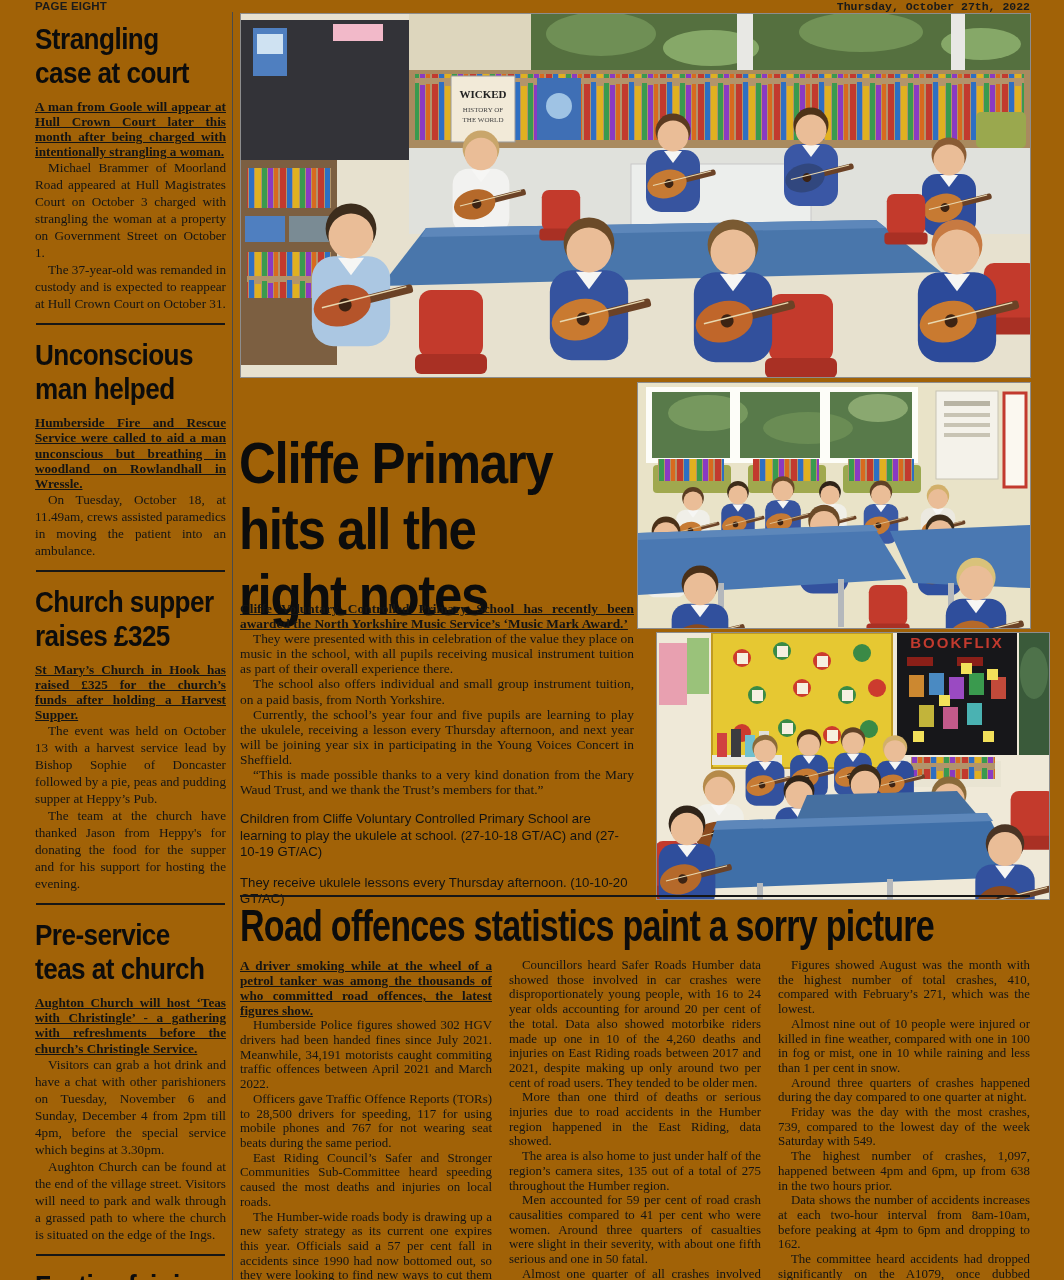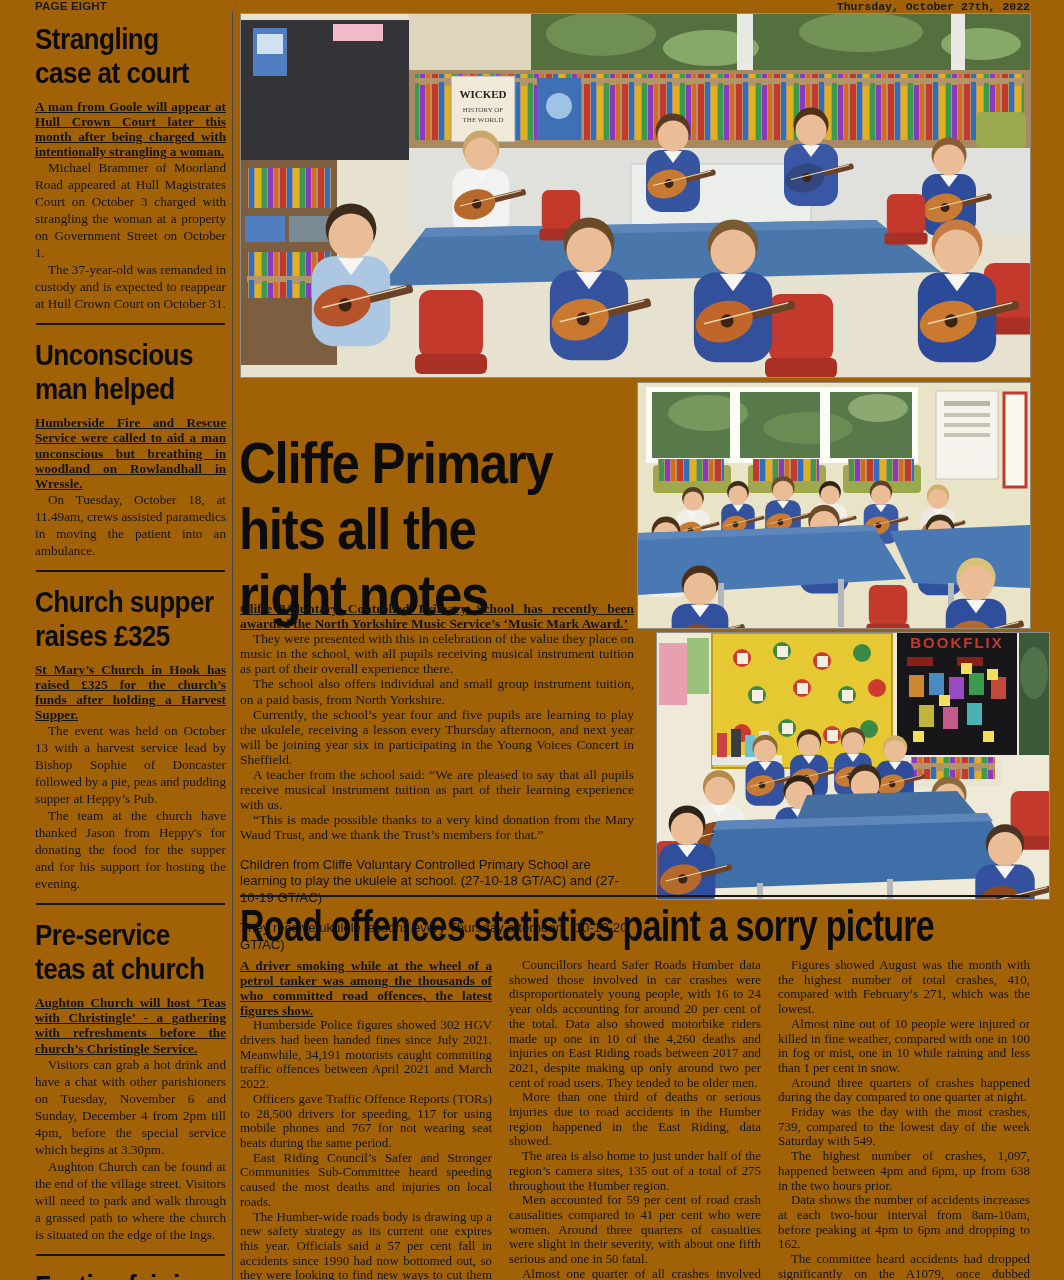--- a/index.html
+++ b/index.html
@@ -204,21 +204,20 @@
     <span class="line">Cliffe Primary</span>
     <span class="line">hits all the</span>
     <span class="line">right notes</span>
   </h1>
 
   <div class="maintext">
     <p class="lead">Cliffe Voluntary Controlled Primary School has recently been awarded the North Yorkshire Music Service’s ‘Music Mark Award.’</p>
     <p class="bodyp">They were presented with this in celebration of the value they place on music in the school, with all pupils receiving musical instrument tuition as part of their overall experience there.</p>
     <p class="bodyp">The school also offers individual and small group instrument tuition, on a paid basis, from North Yorkshire.</p>
     <p class="bodyp">Currently, the school’s year four and five pupils are learning to play the ukulele, receiving a lesson every Thursday afternoon, and next year will be joining year six in participating in the Young Voices Concert in Sheffield.</p>
-    <p class="bodyp">A teacher from the school said: “We are pleased to say that all pupils receive musical instrument tuition as part of their learning experience with us.</p>
     <p class="bodyp">“This is made possible thanks to a very kind donation from the Mary Waud Trust, and we thank the Trust’s members for that.”</p>
     <p class="caption">Children from Cliffe Voluntary Controlled Primary School are learning to play the ukulele at school. (27-10-18 GT/AC) and (27-10-19 GT/AC)</p>
     <p class="caption">They receive ukulele lessons every Thursday afternoon. (10-10-20 GT/AC)</p>
   </div>
 
   <div class="photo" id="photo2">
     <svg viewBox="0 0 392 245" preserveAspectRatio="none">
       <rect width="392" height="245" fill="#e9e3c8"></rect>
       <g>
         <rect x="8" y="4" width="272" height="76" fill="#fdfdf8"></rect>

